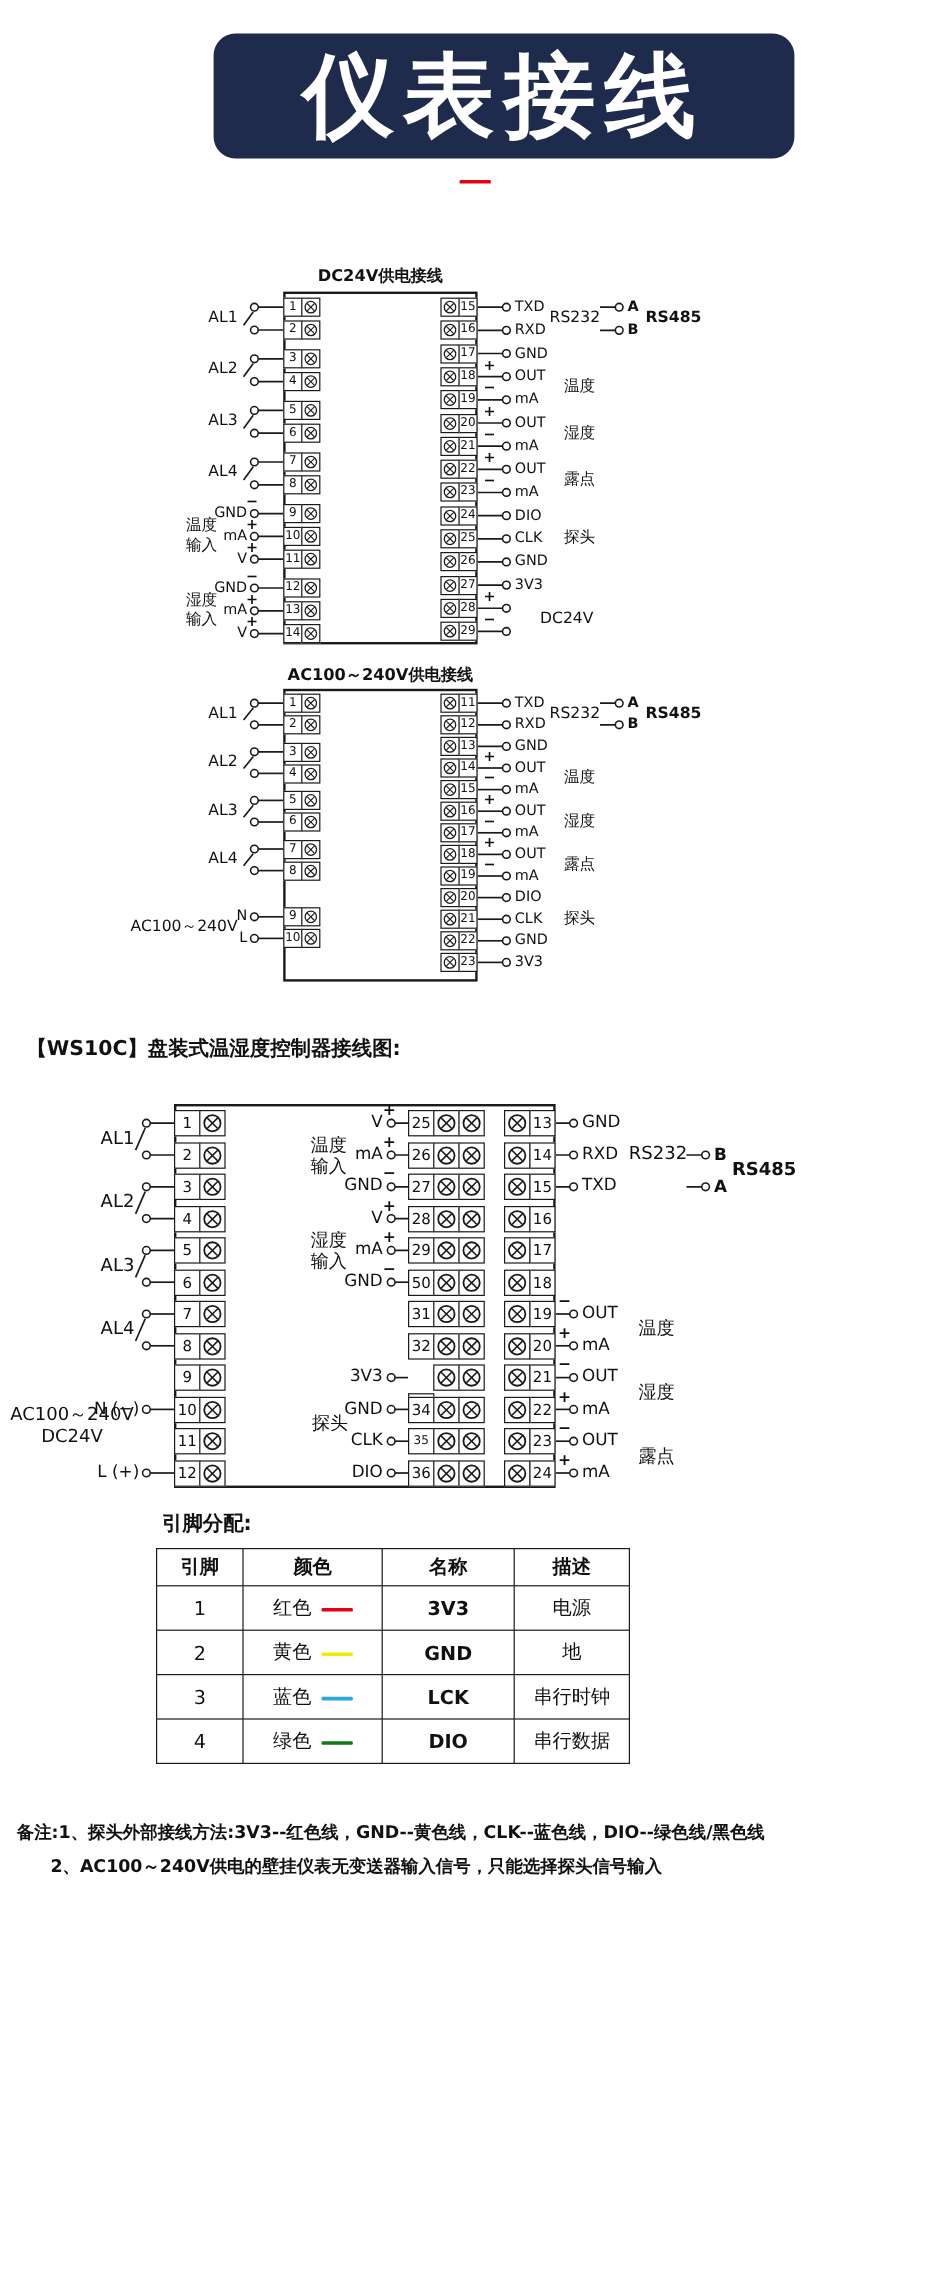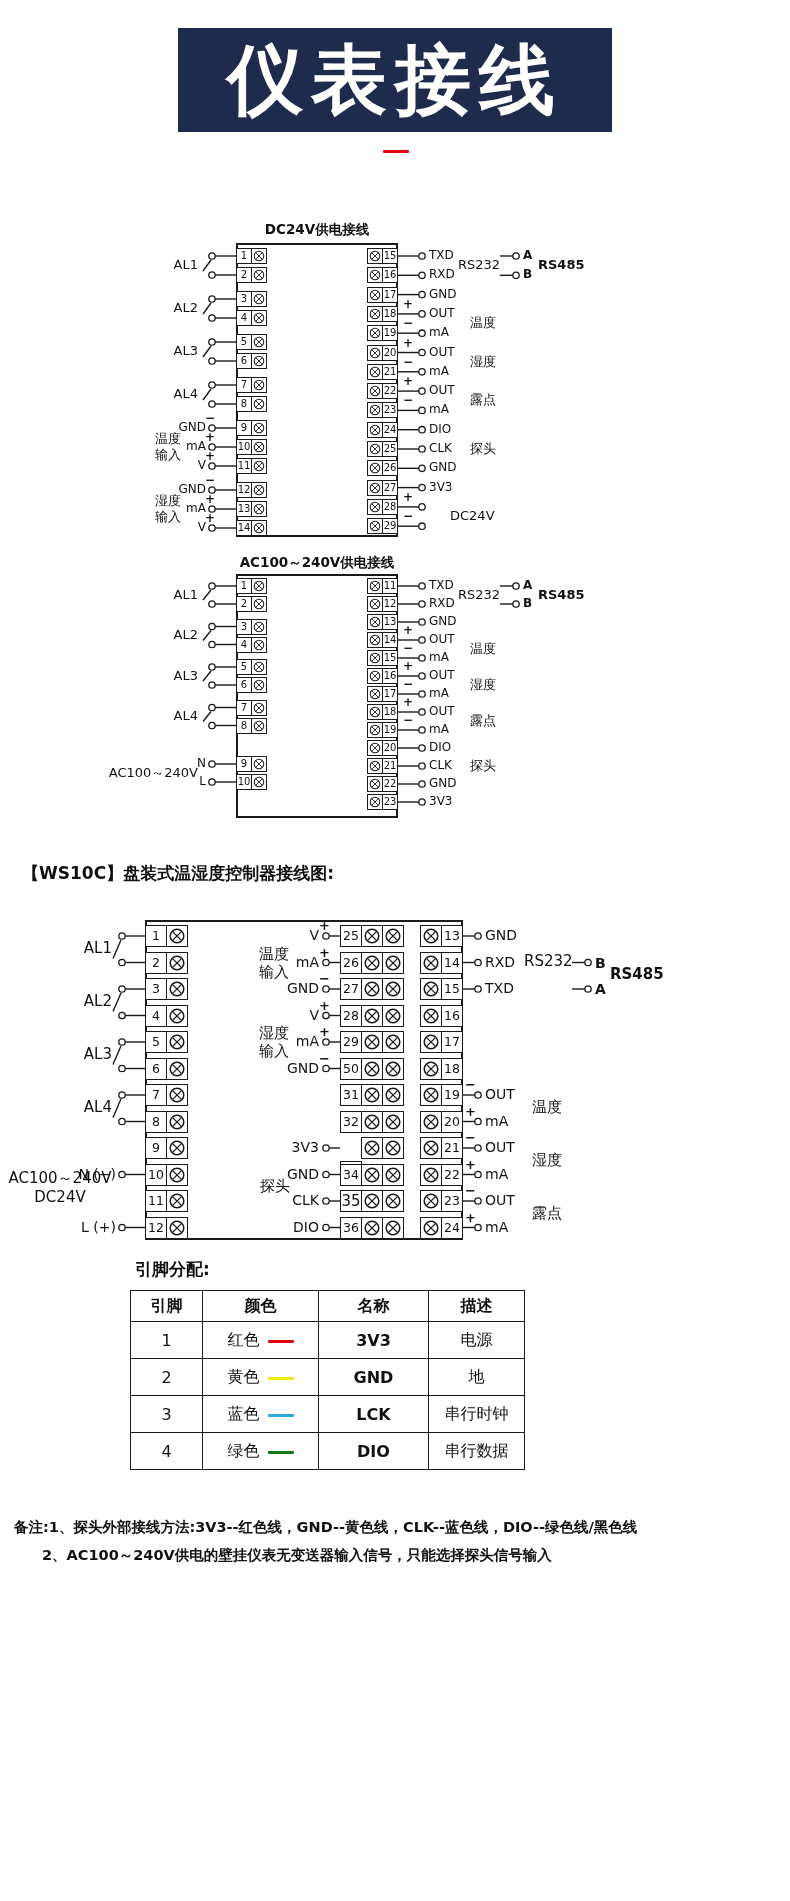--- a/index.html
+++ b/index.html
@@ -1,19 +1,19 @@
 <!DOCTYPE html>
 <html><head>
 <meta charset="utf-8">
 <style>
   *{margin:0;padding:0;box-sizing:border-box}
   html,body{background:#fff}
   body{font-family:"DejaVu Sans","Liberation Sans",sans-serif;color:#111}
   .page{position:relative;width:790px;height:1901px;background:#fff;overflow:hidden}
-  .title-box{position:absolute;left:178px;top:28px;width:434px;height:104px;border-radius:0;display:flex;align-items:center;justify-content:center}
+  .title-box{position:absolute;left:178px;top:28px;width:484px;height:104px;border-radius:18px;display:flex;align-items:center;justify-content:center}
   .title-box span{color:#fff;font-size:76px;font-weight:bold;letter-spacing:8px;line-height:1}
   .red-dash{position:absolute;left:383px;top:150px;width:26px;height:3px;border-radius:1px}
   .sec-heading{position:absolute;left:22px;font-size:17px;font-weight:bold}
   #h1{top:186px}
   #h2{top:862px}
   .diagram{position:absolute;left:0;width:790px}
   #diagram-dc24v{top:213px;height:340px}
   #diagram-ac{top:546px;height:320px}
   #diagram-ws10c{top:892px;height:368px}
   .dtitle{position:absolute;left:236px;top:8px;width:162px;text-align:center;font-size:13.5px;font-weight:bold}
@@ -1016,21 +1016,21 @@
         </svg>
       </div>
       <div class="screw" style="left: 382px; top: 271.5px; width: 22px; height: 22px;">
         <svg viewBox="0 0 20 20" style="display: block; width: 100%; height: 100%;">
           <circle cx="10" cy="10" r="6.8" fill="none" stroke="#1a1a1a" stroke-width="1.5"></circle>
           <line x1="5.6" y1="5.6" x2="14.4" y2="14.4" stroke="#1a1a1a" stroke-width="1.3"></line>
           <line x1="14.4" y1="5.6" x2="5.6" y2="14.4" stroke="#1a1a1a" stroke-width="1.3"></line>
         </svg>
       </div>
       <div class="plab" style="left: 0px; width: 319px; top: 274.5px; text-align: right; font-size: 14px;">GND</div>
-      <div class="tnum" style="left: 340px; top: 298px; width: 22px; height: 22px; line-height: 20px; font-size: 15px;">35</div>
+      <div class="tnum" style="left: 340px; top: 298px; width: 22px; height: 22px; line-height: 20px; font-size: 10px;">35</div>
       <div class="screw" style="left: 361px; top: 298px; width: 22px; height: 22px;">
         <svg viewBox="0 0 20 20" style="display: block; width: 100%; height: 100%;">
           <circle cx="10" cy="10" r="6.8" fill="none" stroke="#1a1a1a" stroke-width="1.5"></circle>
           <line x1="5.6" y1="5.6" x2="14.4" y2="14.4" stroke="#1a1a1a" stroke-width="1.3"></line>
           <line x1="14.4" y1="5.6" x2="5.6" y2="14.4" stroke="#1a1a1a" stroke-width="1.3"></line>
         </svg>
       </div>
       <div class="screw" style="left: 382px; top: 298px; width: 22px; height: 22px;">
         <svg viewBox="0 0 20 20" style="display: block; width: 100%; height: 100%;">
           <circle cx="10" cy="10" r="6.8" fill="none" stroke="#1a1a1a" stroke-width="1.5"></circle>

